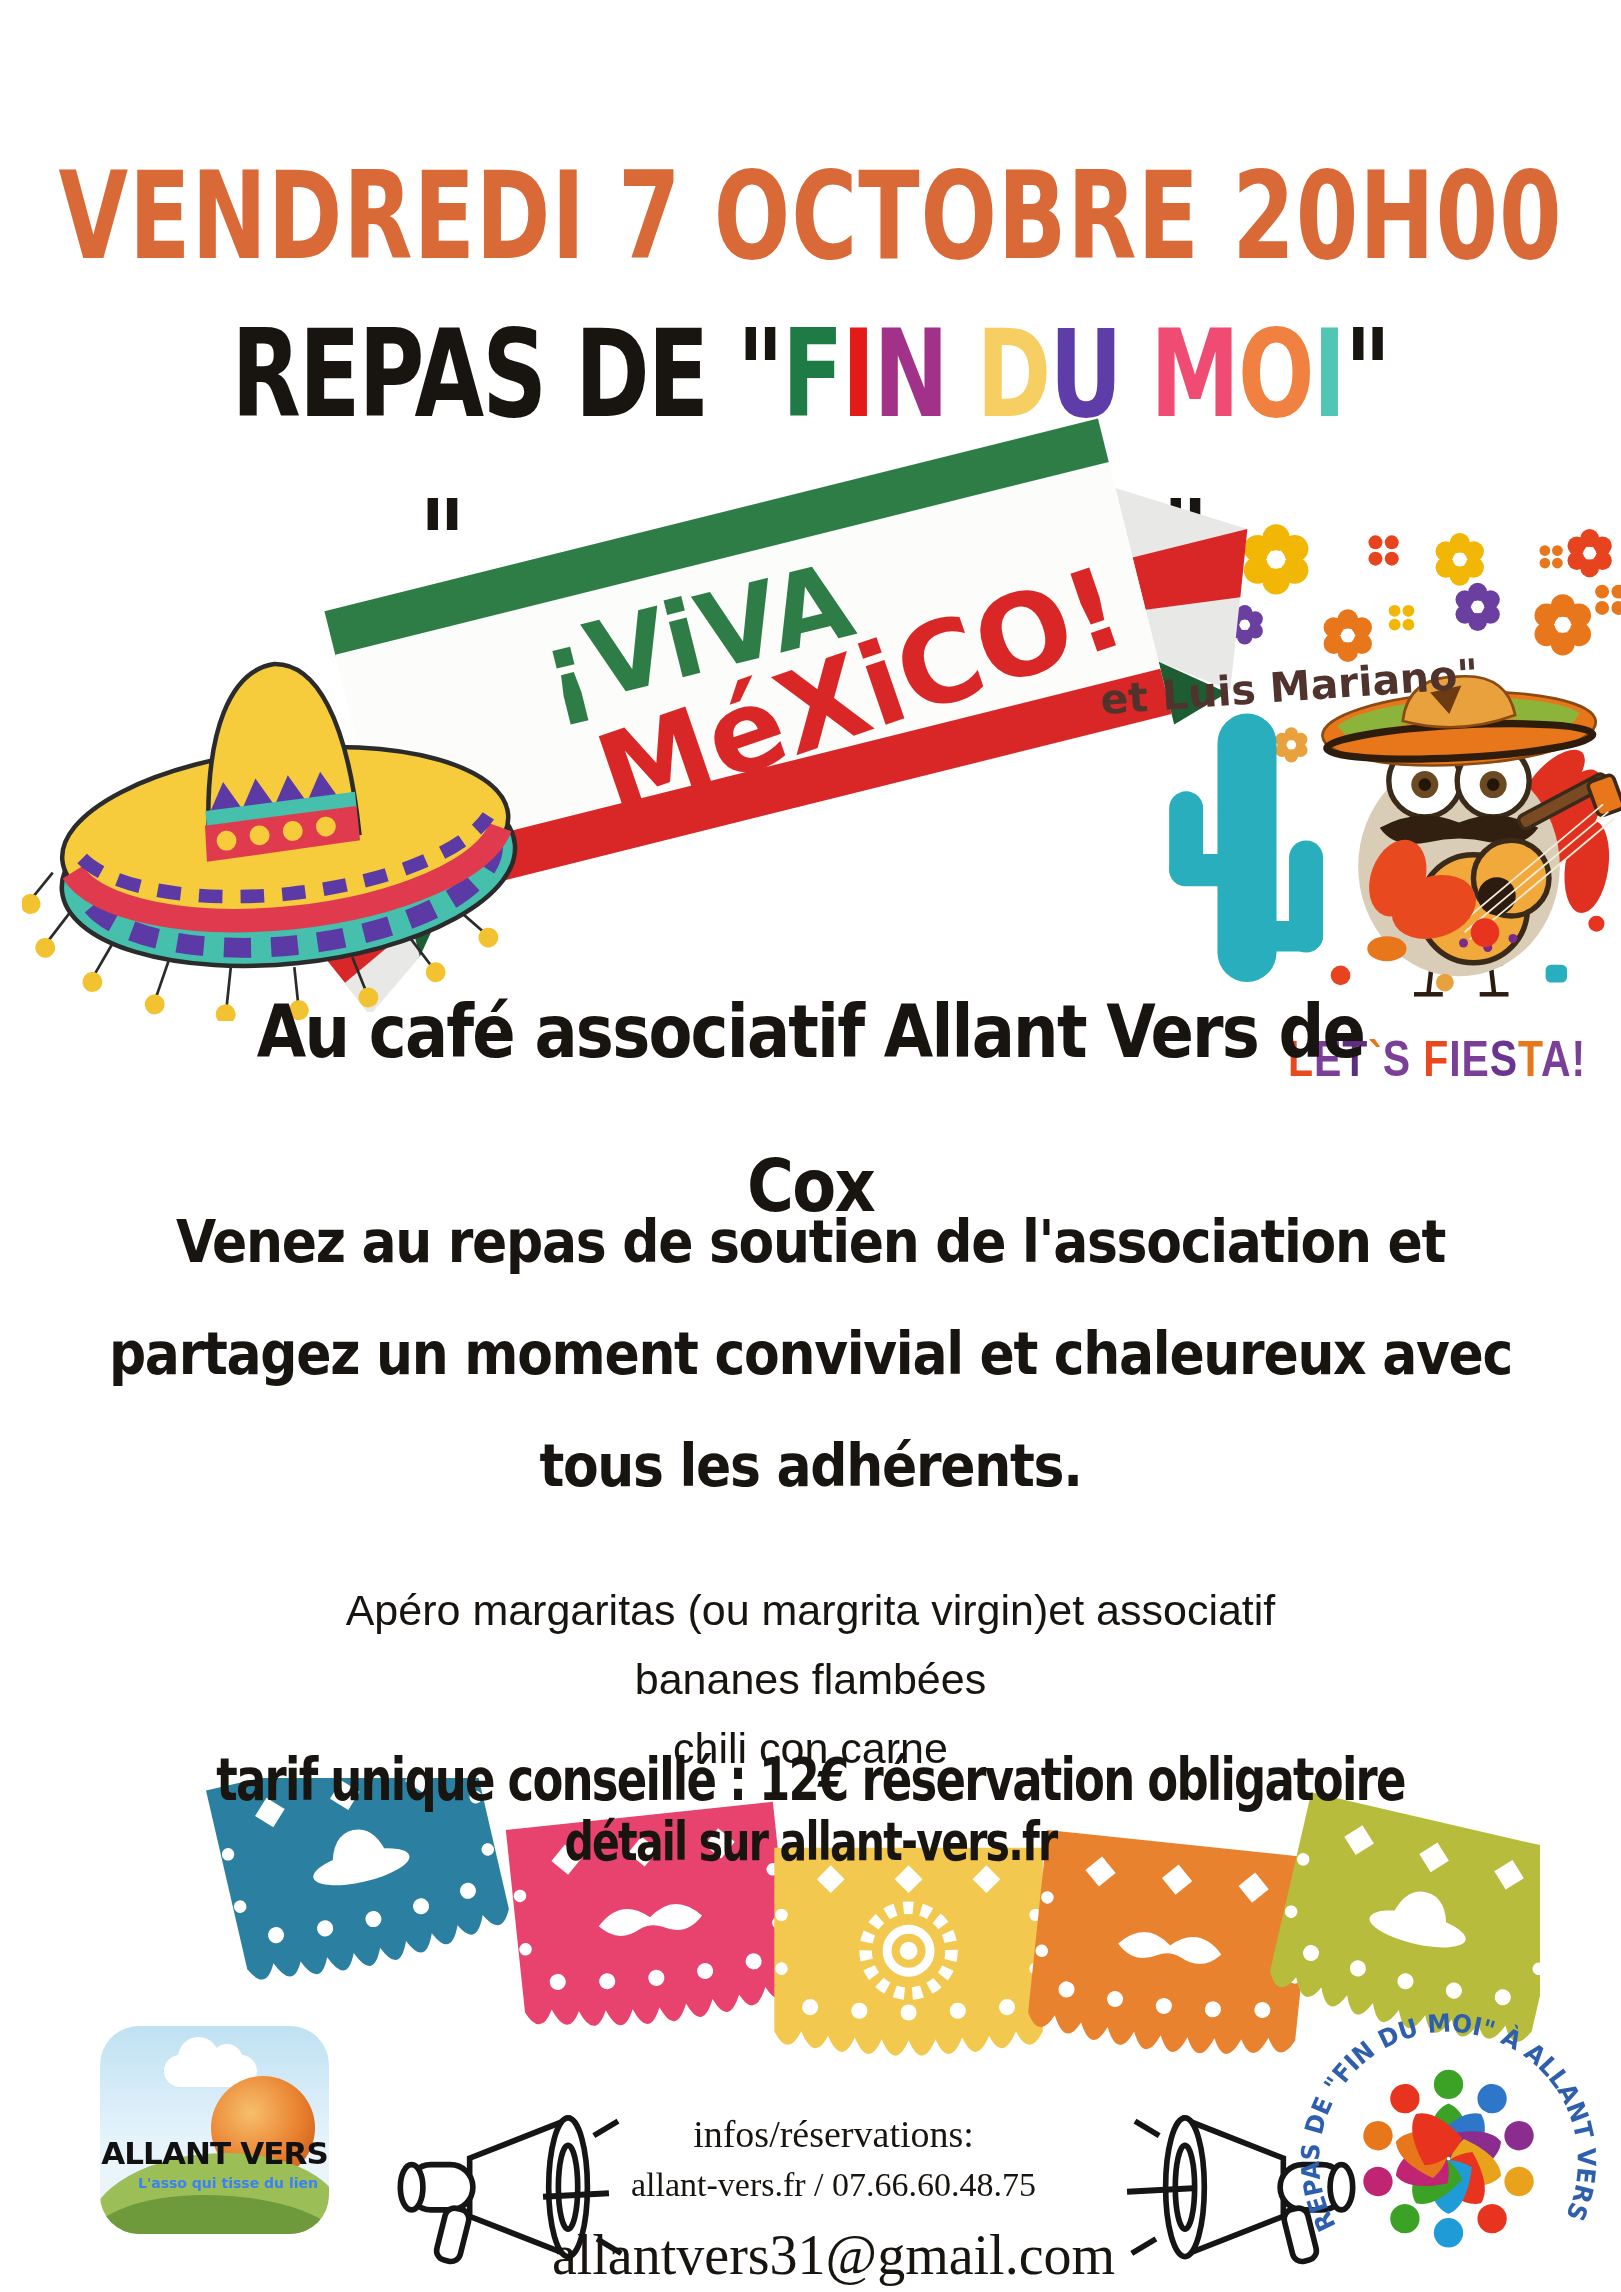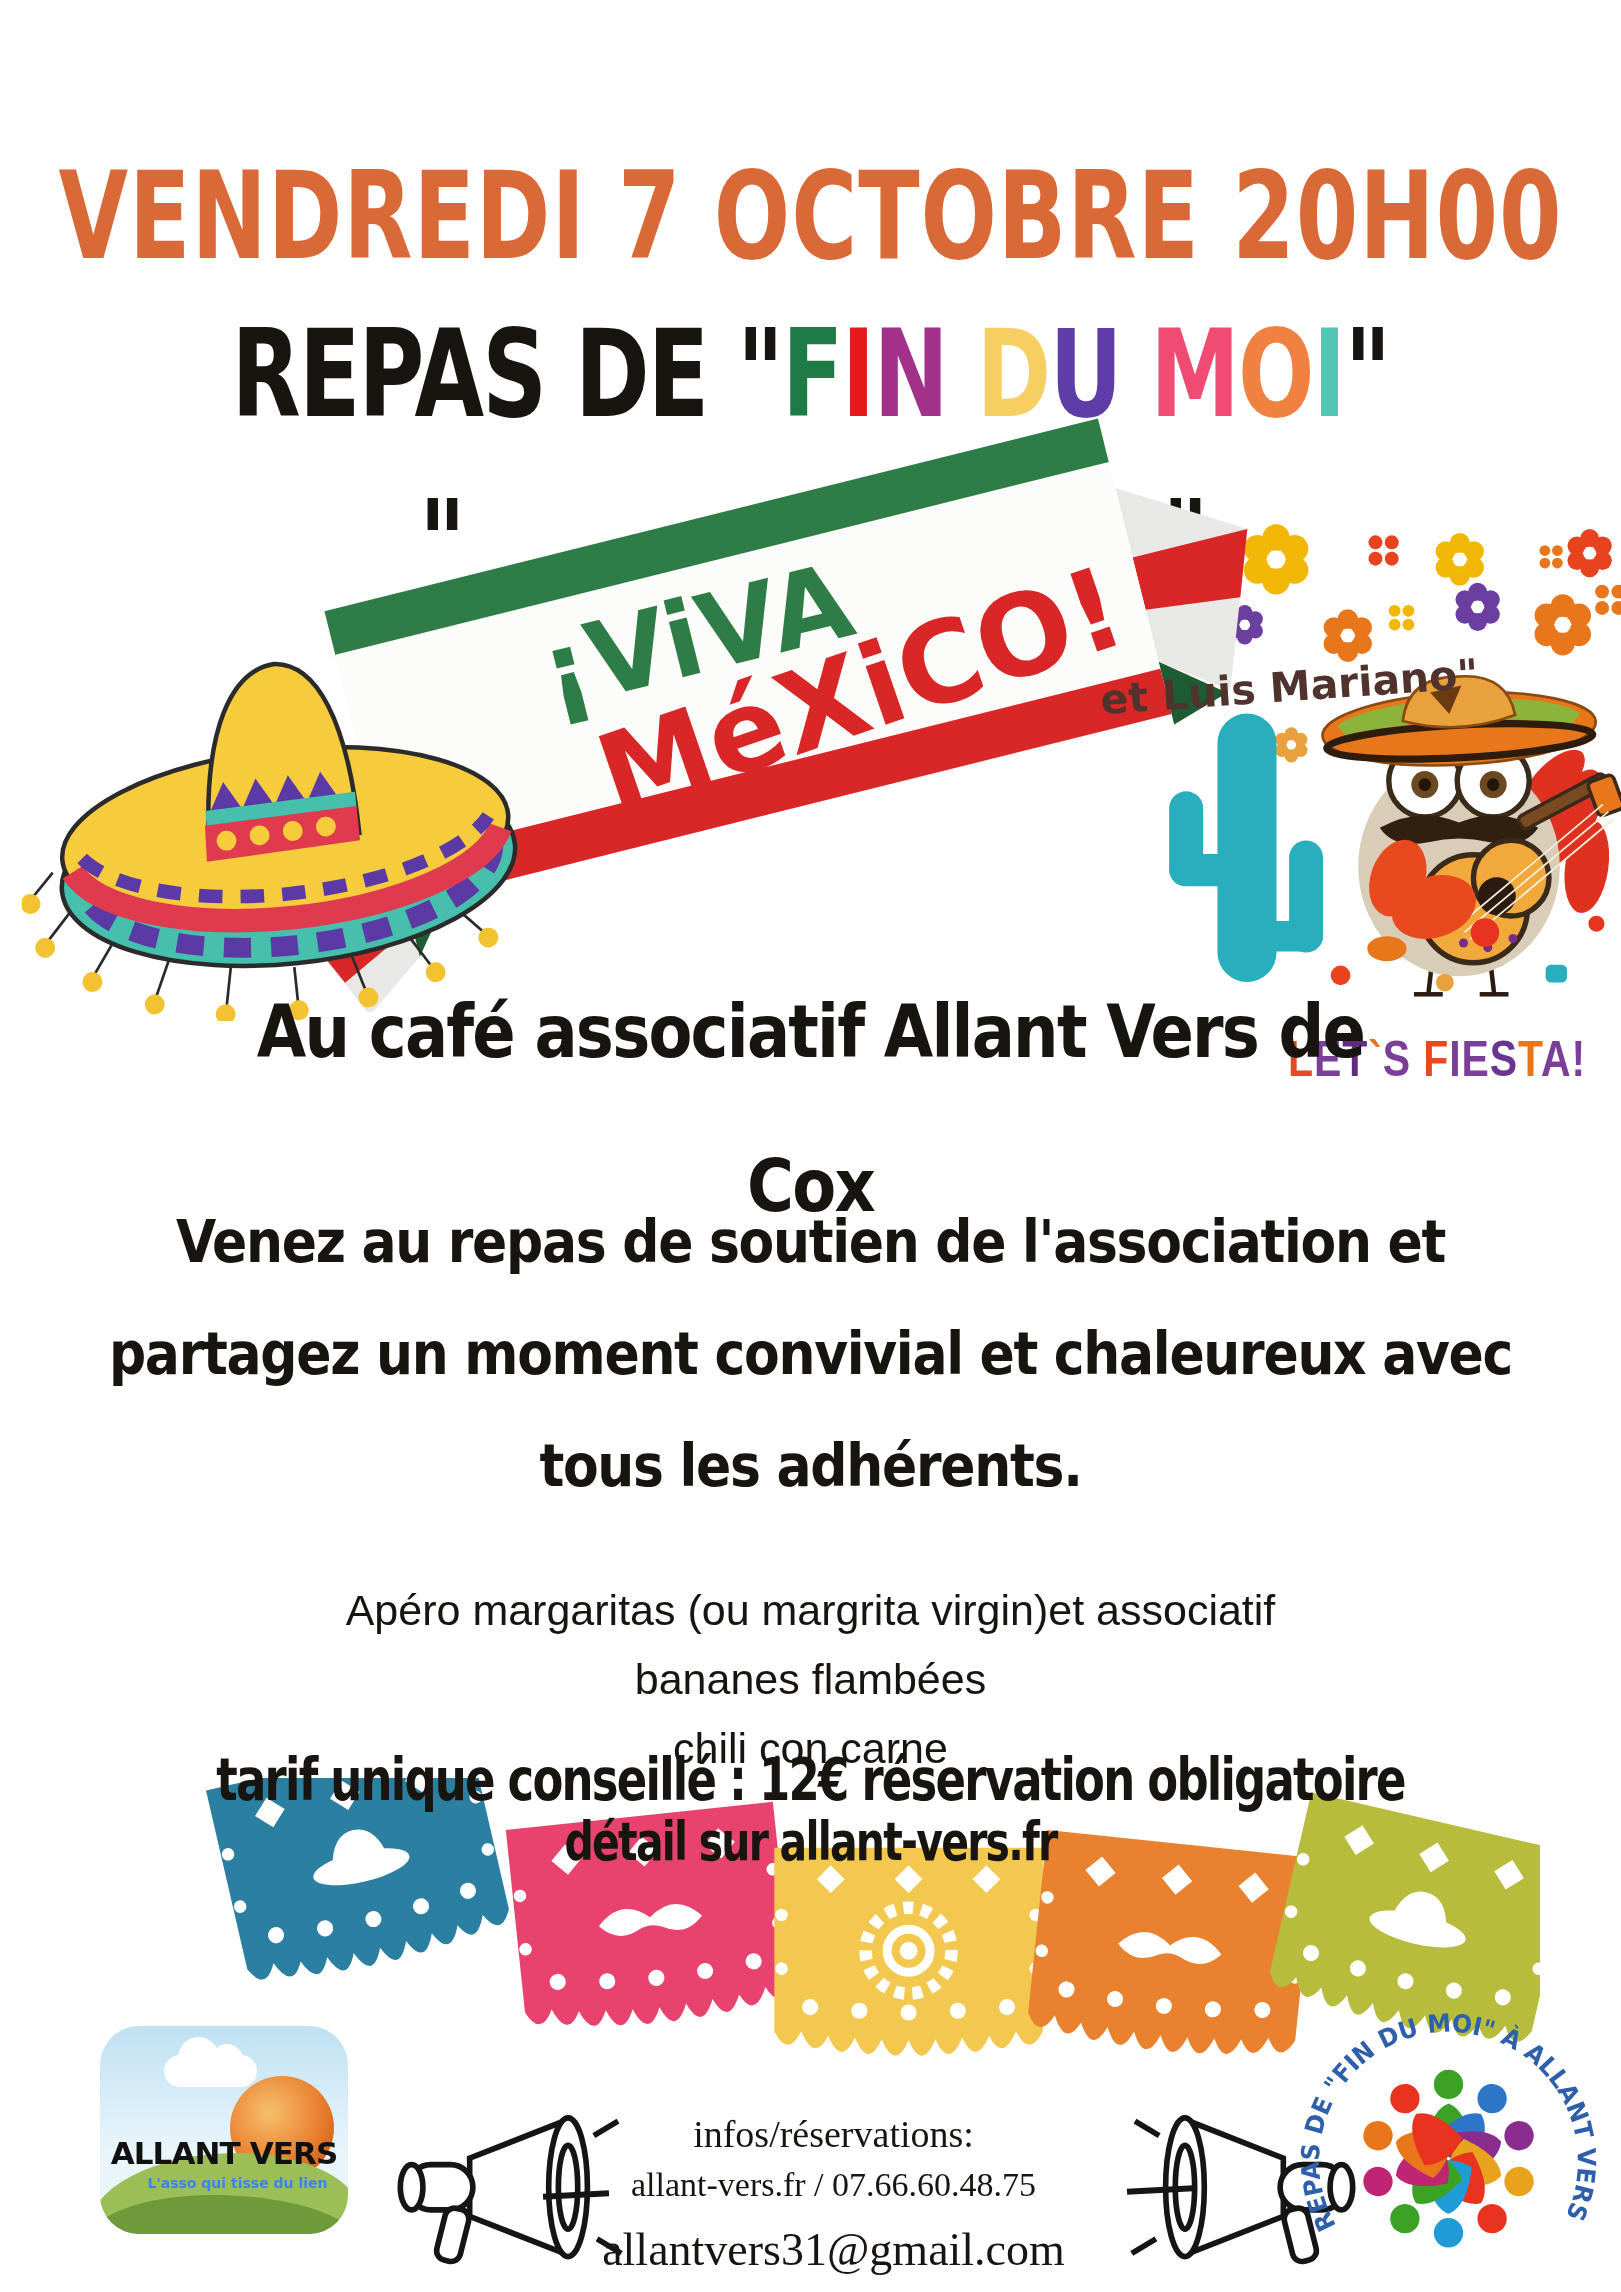--- a/index.html
+++ b/index.html
@@ -52,23 +52,23 @@
   .mega{width:269px;height:179px;z-index:5;}
   .mega-left{left:365px;top:2105px;}
   .mega-right{left:1119px;top:2105px;transform:scaleX(-1);}
   .dash{height:6.3px;background:#151515;z-index:5;}
   .dash-left{left:543px;top:2192px;width:66px;transform:rotate(-3deg);}
   .dash-right{left:1127px;top:2187px;width:66px;transform:rotate(-3deg);}
 
   .contact{left:502px;width:663px;text-align:center;font-family:"Liberation Serif",serif;z-index:6;}
   .contact-heading{top:2112px;font-size:38px;}
   .contact-line1{top:2166px;font-size:34px;white-space:nowrap;}
-  .contact-line2{top:2223px;font-size:46px;}
-
-  .av-wrap{left:100px;top:2026px;width:248px;height:208px;z-index:6;}
+  .contact-line2{top:2223px;font-size:56px;}
+
+  .av-wrap{left:100px;top:2026px;width:229px;height:208px;z-index:6;}
   .av-bg{position:absolute;inset:0;border-radius:39px;overflow:hidden;
          background:linear-gradient(180deg,#BFE1F2 0%,#DFF0FA 45%,#EAF5FB 62%);}
   .cloud{position:absolute;left:64px;top:29px;width:93px;height:32px;background:#fff;border-radius:18px;}
   .cloud::before{content:"";position:absolute;left:14.3px;top:-18px;width:41px;height:41px;background:#fff;border-radius:50%;}
   .cloud::after{content:"";position:absolute;left:47px;top:-10.7px;width:32px;height:32px;background:#fff;border-radius:50%;}
   .sun{position:absolute;right:14.3px;top:50px;width:104px;height:104px;border-radius:50%;
        background:radial-gradient(circle at 38% 35%,#F7BF6B,#E87F2E 55%,#C25312 95%);}
   .hill1{position:absolute;bottom:-5.4px;left:-12.5px;right:-12.5px;height:86px;background:#9CBE57;
          border-radius:60% 50% 0 0/100% 80% 0 0;}
   .hill2{position:absolute;bottom:-18px;left:-12.5px;right:-12.5px;height:57px;background:#6E9A3B;

